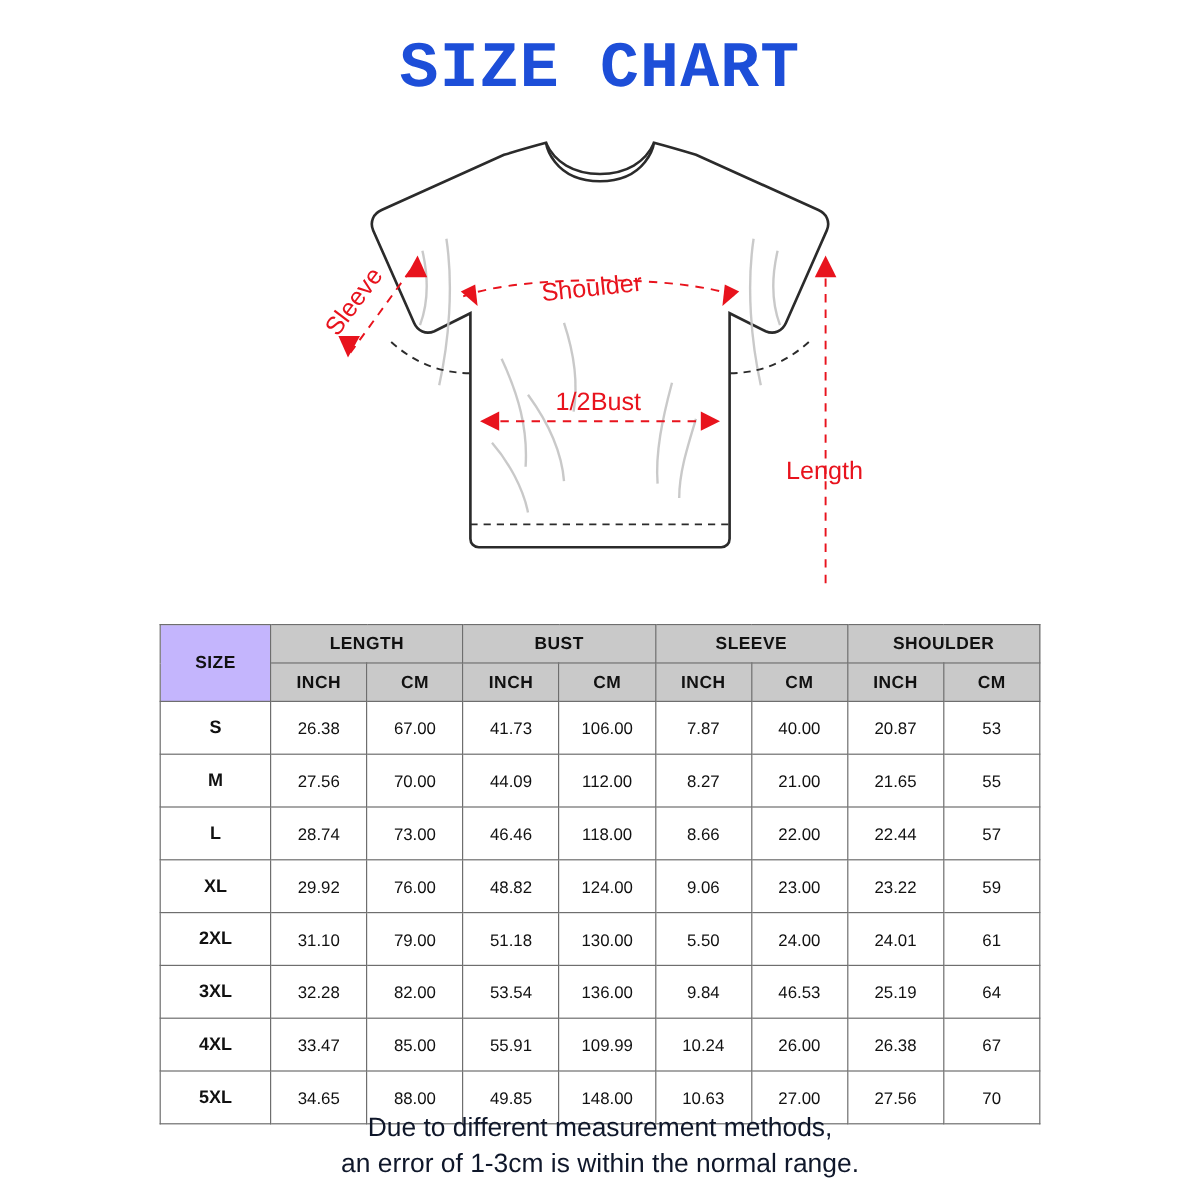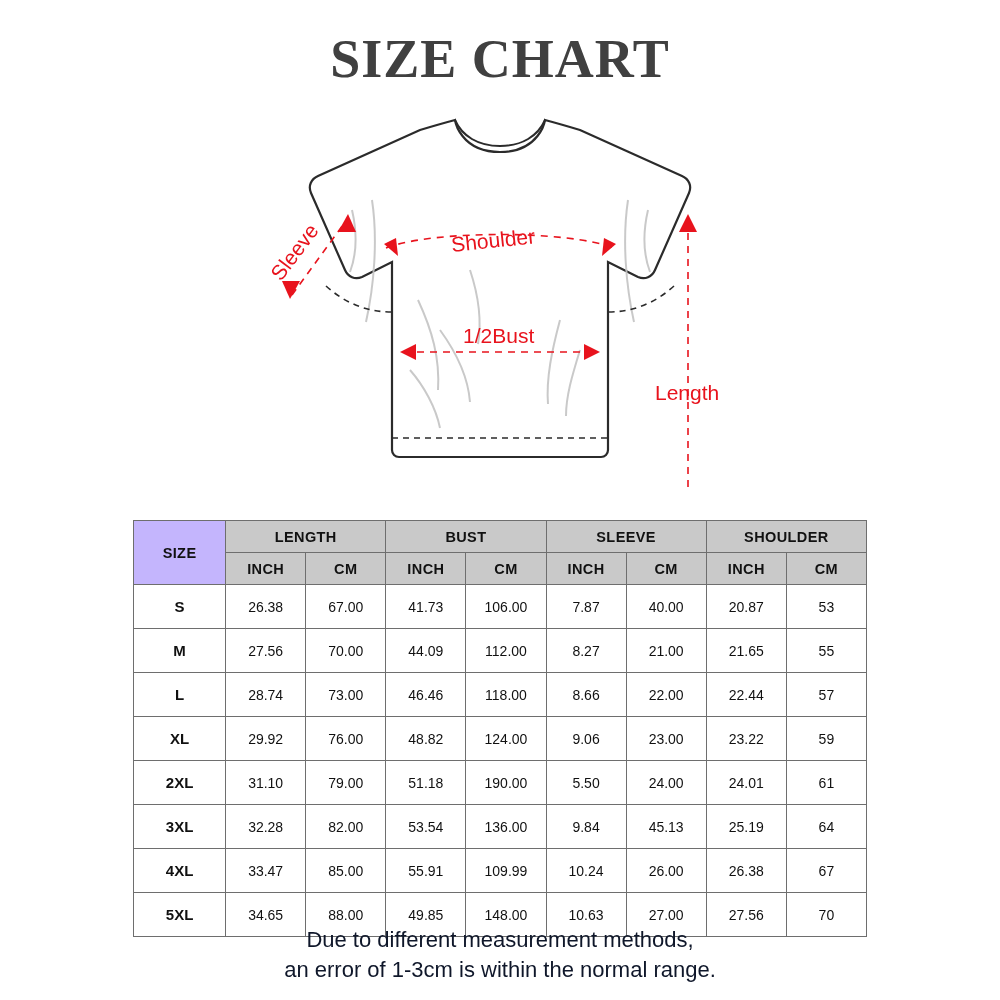--- a/index.html
+++ b/index.html
@@ -15,22 +15,22 @@
     position: relative;
     overflow: hidden;
   }
   #page-title {
     text-align: center;
     font-size: 54px;
     font-weight: bold;
     letter-spacing: 1px;
     margin: 0;
     padding-top: 28px;
-    color: #404040;
-    font-family: Liberation Serif, serif;
+    color: #1d4ed8;
+    font-family: Liberation Mono, monospace;
   }
   #diagram-wrap {
     position: relative;
     width: 1000px;
     height: 400px;
   }
   #diagram-wrap svg {
     display: block;
   }
   #table-wrap {
@@ -218,34 +218,34 @@
         <td>9.06</td>
         <td>23.00</td>
         <td>23.22</td>
         <td>59</td>
       </tr>
       <tr>
         <td class="size-cell">2XL</td>
         <td>31.10</td>
         <td>79.00</td>
         <td>51.18</td>
-        <td>190.00</td>
+        <td>130.00</td>
         <td>5.50</td>
         <td>24.00</td>
         <td>24.01</td>
         <td>61</td>
       </tr>
       <tr>
         <td class="size-cell">3XL</td>
         <td>32.28</td>
         <td>82.00</td>
         <td>53.54</td>
         <td>136.00</td>
         <td>9.84</td>
-        <td>45.13</td>
+        <td>46.53</td>
         <td>25.19</td>
         <td>64</td>
       </tr>
       <tr>
         <td class="size-cell">4XL</td>
         <td>33.47</td>
         <td>85.00</td>
         <td>55.91</td>
         <td>109.99</td>
         <td>10.24</td>

